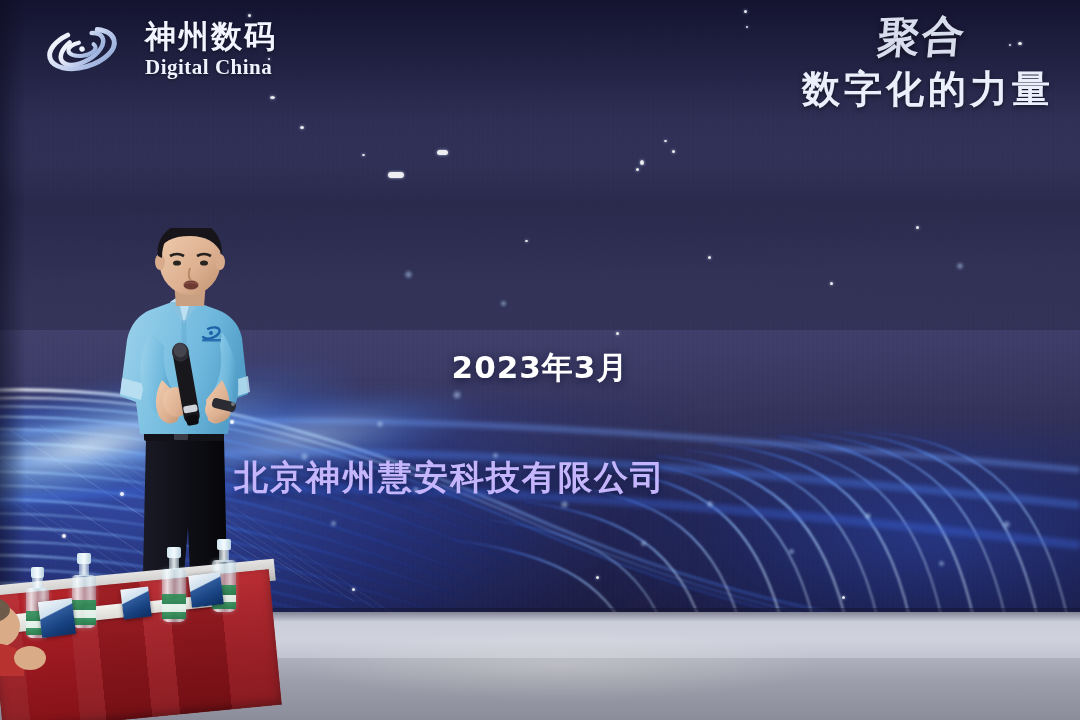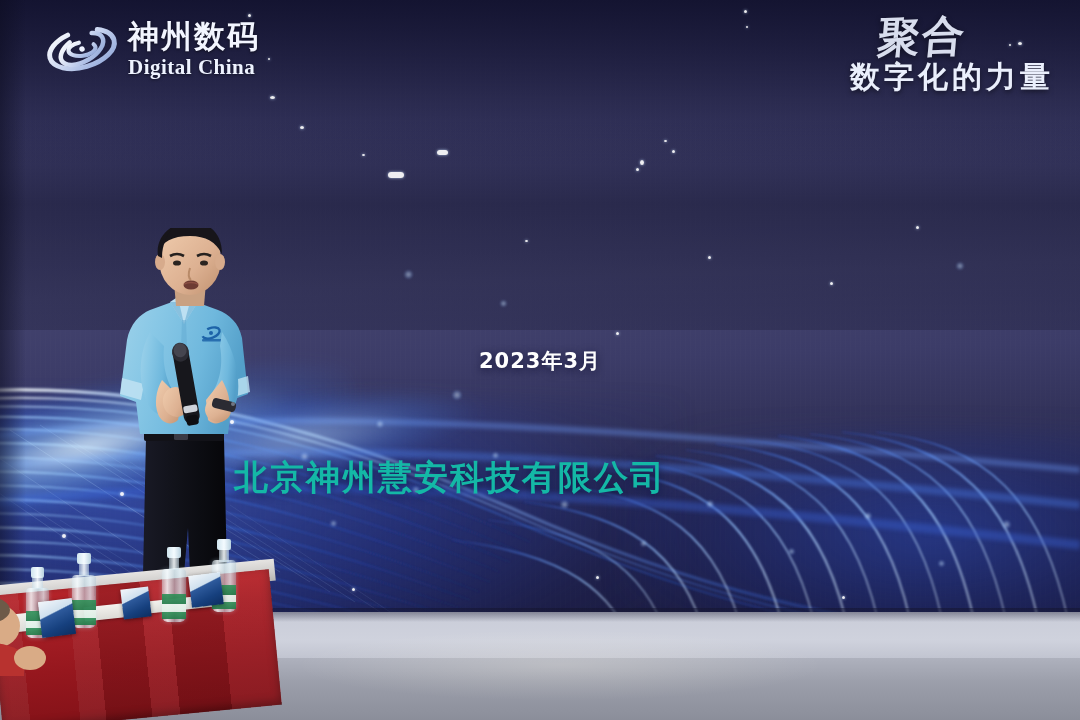--- a/index.html
+++ b/index.html
@@ -140,21 +140,21 @@
     background: rgba(255,255,255,.92);
     box-shadow: 0 0 3px rgba(200,225,255,.8);
   }
 
   
   .brand-left {
     position: absolute;
     left: 44px; top: 18px;
     display: flex;
     align-items: center;
-    gap: 8px;
+    gap: 25px;
     z-index: 6;
   }
   .brand-mark { width: 76px; height: 62px; flex: none; }
   .brand-words { display: flex; flex-direction: column; line-height: 1; }
   .brand-cn {
     font-size: 31px;
     font-weight: 700;
     letter-spacing: 2px;
     color: #f2f5ff;
     text-shadow: 0 1px 3px rgba(0,0,0,.55);
@@ -184,22 +184,22 @@
     letter-spacing: 2px;
     font-family: "DejaVu Serif", "Liberation Serif", serif;
     text-shadow: 0 2px 6px rgba(0,0,0,.55);
     transform: skewX(-7deg) rotate(-2deg);
     display: inline-block;
     opacity: .93;
     margin-right: 88px;
     line-height: 1;
   }
   .slogan-sub {
-    margin-top: 4px;
-    font-size: 30px;
+    margin-top: 12px;
+    font-size: 38px;
     font-weight: 700;
     letter-spacing: 4px;
     color: #eaeffc;
     font-family: "DejaVu Sans", "Liberation Sans", sans-serif;
     text-shadow: 0 2px 5px rgba(0,0,0,.5);
     line-height: 1;
   }
 
   
   .slide-title {
@@ -214,37 +214,37 @@
     font-family: "DejaVu Sans", "Liberation Sans", sans-serif;
     text-shadow: 0 2px 10px rgba(10,10,40,.75), 0 0 22px rgba(120,160,255,.3);
     z-index: 5;
     white-space: nowrap;
   }
   .slide-date {
     position: absolute;
     left: 0; top: 347px;
     width: 1080px;
     text-align: center;
-    font-size: 21px;
+    font-size: 31px;
     font-weight: 700;
     letter-spacing: 1px;
     color: #ffffff;
     font-family: "DejaVu Sans", "Liberation Sans", sans-serif;
     text-shadow: 0 2px 8px rgba(10,10,40,.7);
     z-index: 5;
   }
   .slide-company {
     position: absolute;
     left: 0; top: 455px;
     width: 900px;
     text-align: center;
     font-size: 34px;
     font-weight: 700;
     letter-spacing: 2px;
-    color: #14b8a6;
+    color: #c4b5fd;
     font-family: "DejaVu Sans", "Liberation Sans", sans-serif;
     text-shadow: 0 2px 9px rgba(10,20,70,.75);
     z-index: 5;
   }
 
   
   .stage-floor {
     position: absolute;
     left: 0; top: 612px;
     width: 1080px; height: 108px;

